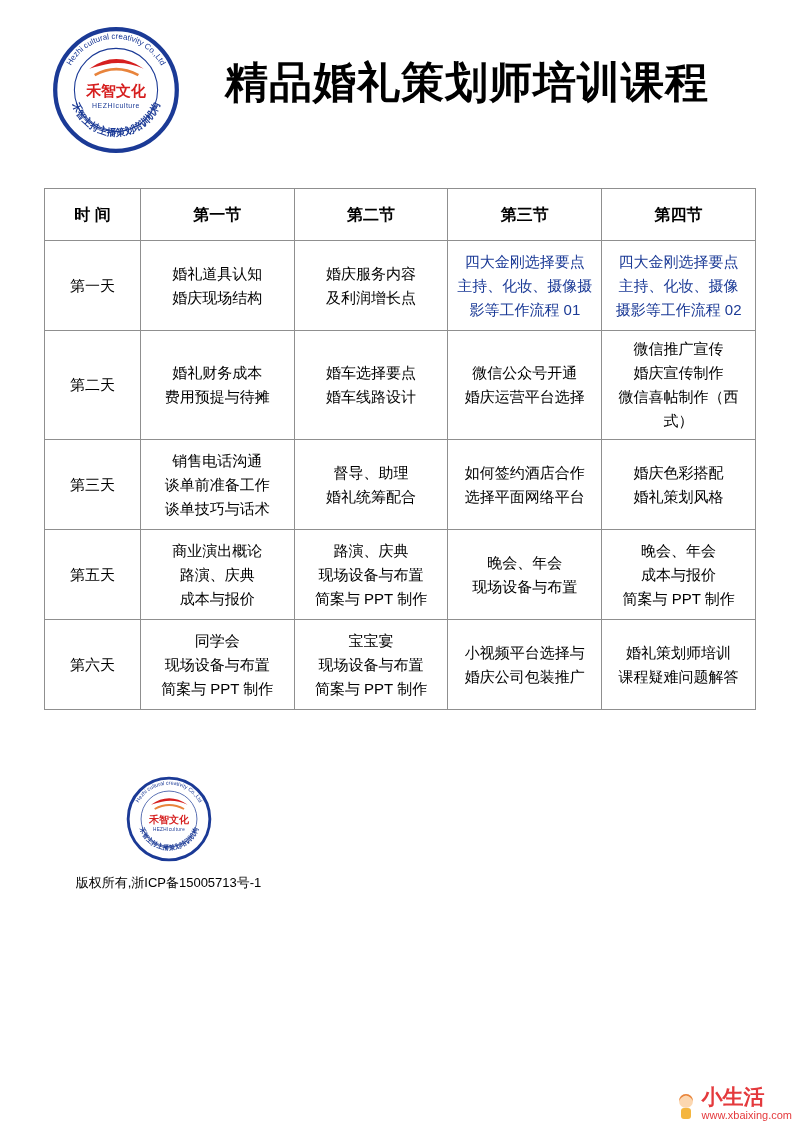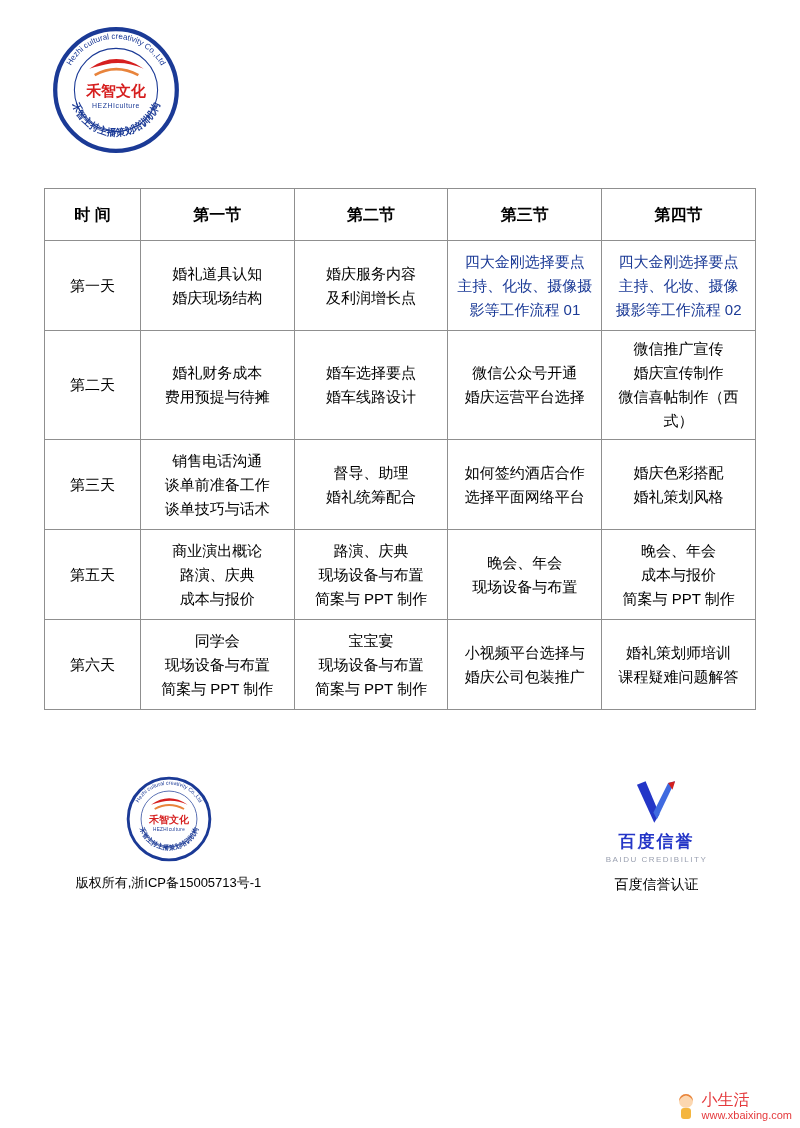--- a/index.html
+++ b/index.html
@@ -33,21 +33,21 @@
   .copyright{font-size:13px;color:#000000}
   .police-no{font-size:15px;font-weight:bold}
   .baidu-block{display:flex;flex-direction:column;align-items:center;gap:2px}
   .baidu-block svg{width:52px;height:52px;display:block}
   .baidu-name{color:var(--baidu-blue);font-weight:bold;font-size:17px;letter-spacing:2px}
   .baidu-en{color:#9aa0b0;font-size:8px;letter-spacing:1.5px}
   .baidu-cert{font-size:14px}
 
   .watermark{position:absolute;right:8px;bottom:6px;display:flex;align-items:flex-end;gap:4px}
   .wm-text{display:flex;flex-direction:column;line-height:1.15;text-align:left}
-  .wm-name{color:var(--watermark-red);font-size:16px;font-weight:normal}
+  .wm-name{color:var(--watermark-red);font-size:21px;font-weight:bold}
   .wm-url{color:var(--watermark-red);font-size:11px}
 
   .lf{fill:var(--logo-blue)}.ls{stroke:var(--logo-blue);fill:none}
   .rf{fill:var(--logo-red)}
 </style>
 </head>
 <body>
 
 <div class="page">
 
@@ -65,20 +65,21 @@
         </text>
         <text font-size="9" font-weight="bold" class="lf" text-anchor="middle">
           <textPath href="#arc-bottom" startOffset="50%">禾智主持主播策划培训机构</textPath>
         </text>
         <path d="M35,40 Q60,22 86,40 Q68,32 50,36 Q41,38 35,40 Z" class="rf"></path>
         <path d="M40,46 Q60,35 81,46" stroke="#e8843c" stroke-width="2.5" fill="none"></path>
         <text x="60" y="66" text-anchor="middle" font-size="14" font-weight="bold" class="rf">禾智文化</text>
         <text x="60" y="77" text-anchor="middle" font-size="6.5" letter-spacing="0.5" class="lf">HEZHIculture</text>
       </svg>
     </div>
+    <h1 class="title">精品婚礼策划师培训课程</h1>
   </div>
 
   <table>
     <colgroup>
       <col style="width:96px">
         <col style="width:154px">
         <col style="width:154px">
         <col style="width:154px">
         <col style="width:154px">
     </colgroup>
@@ -175,32 +176,20 @@
           <path d="M35,40 Q60,22 86,40 Q68,32 50,36 Q41,38 35,40 Z" class="rf"></path>
           <path d="M40,46 Q60,35 81,46" stroke="#e8843c" stroke-width="2.5" fill="none"></path>
           <text x="60" y="66" text-anchor="middle" font-size="14" font-weight="bold" class="rf">禾智文化</text>
           <text x="60" y="77" text-anchor="middle" font-size="6.5" letter-spacing="0.5" class="lf">HEZHIculture</text>
         </svg>
       </div>
       <div class="copyright">版权所有,浙ICP备15005713号-1</div>
     </div>
 
 
-    <div class="fcol fcol-right">
-      <div class="baidu-block">
-        <svg viewBox="0 0 60 60">
-          <polygon points="8,10 18,6 34,44 28,54" fill="var(--baidu-blue)"></polygon>
-          <polygon points="52,6 44,8 27,42 31,50" fill="var(--baidu-light-blue)"></polygon>
-          <polygon points="44,8 52,6 49,16" fill="var(--badge-red)"></polygon>
-        </svg>
-        <div class="baidu-name">百度信誉</div>
-        <div class="baidu-en">BAIDU CREDIBILITY</div>
-      </div>
-      <div class="baidu-cert">百度信誉认证</div>
-    </div>
 
   </div>
 
   <div class="watermark">
     <svg width="24" height="30" viewBox="0 0 24 30">
       <circle cx="12" cy="9" r="7" fill="#fcd7b0"></circle>
       <path d="M5,9 A7,7 0 0 1 19,9 L17,6 Q12,1 7,6 Z" fill="#e8843c"></path>
       <rect x="7" y="16" width="10" height="11" rx="3" fill="#f4b63f"></rect>
     </svg>
     <div class="wm-text">

